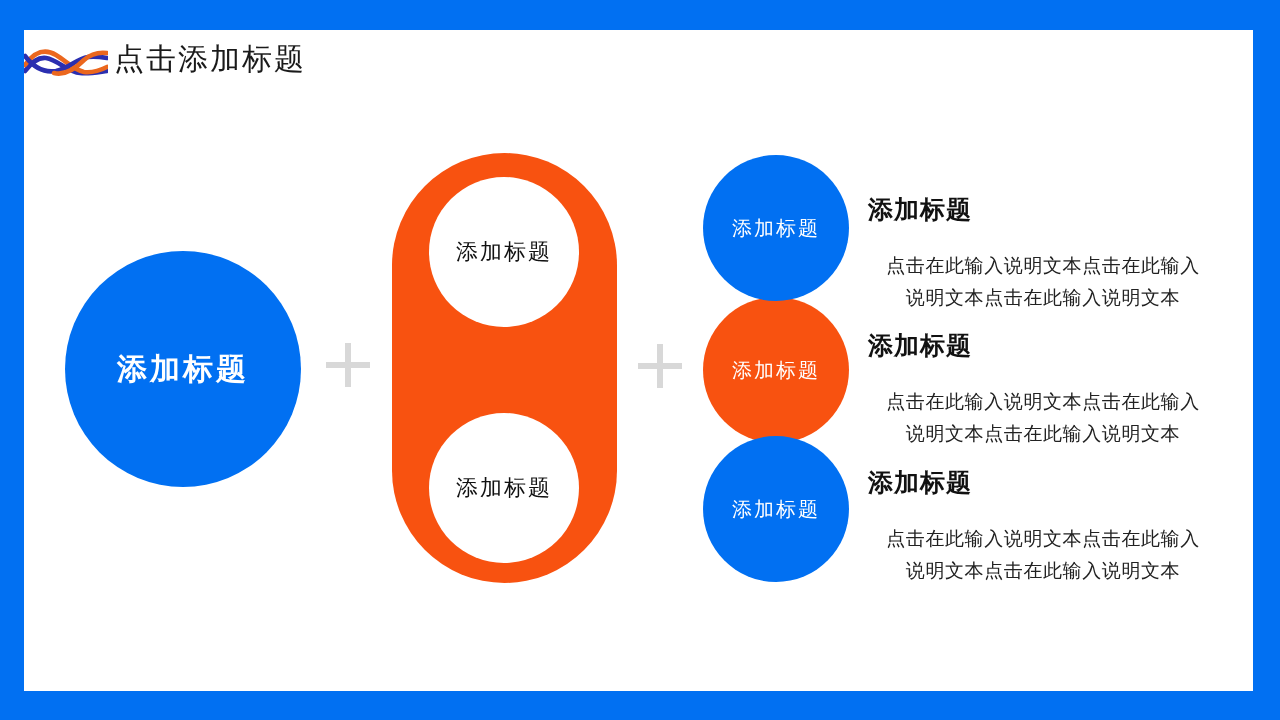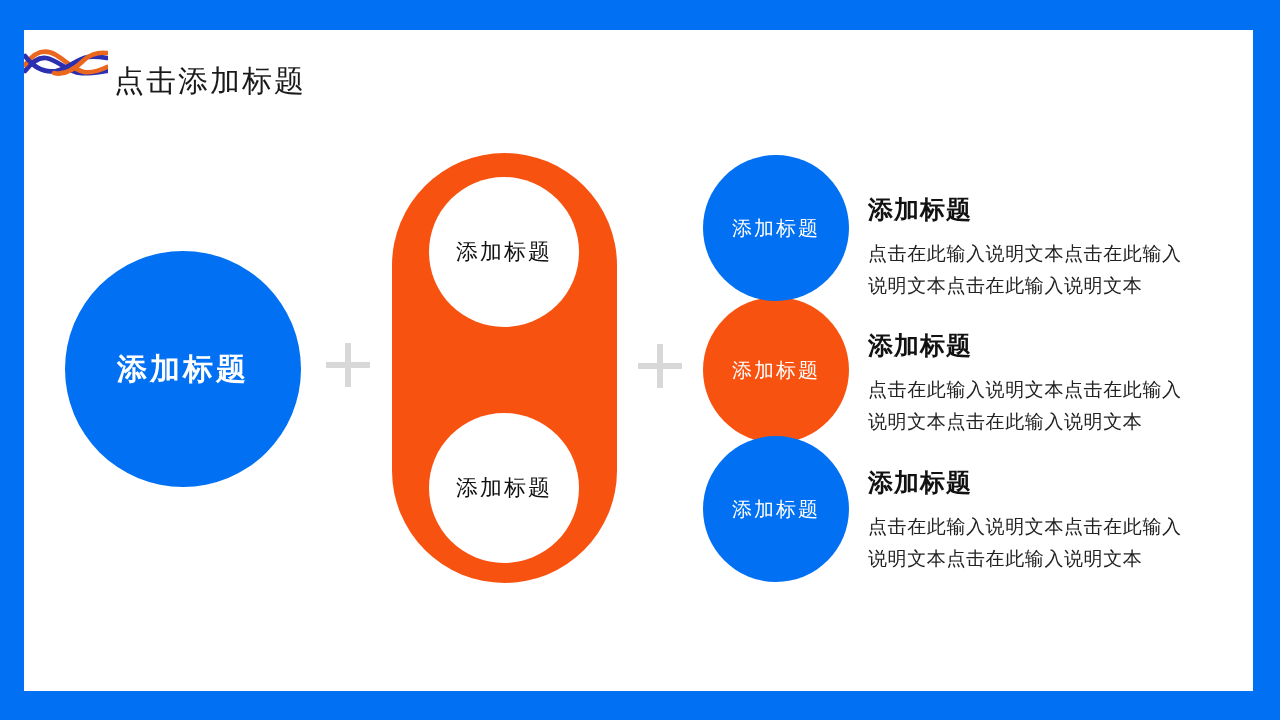--- a/index.html
+++ b/index.html
@@ -9,21 +9,21 @@
     font-family:"Liberation Sans","DejaVu Sans",sans-serif;
     background:#0170F2; 
   }
   .canvas {
     position:absolute; left:24px; top:30px; right:27px; bottom:29px;
     background:#ffffff;
   }
   
   .logo { position:absolute; left:24px; top:46px; width:84px; height:34px; }
   .page-title {
-    position:absolute; left:114px; top:64px; height:34px; line-height:34px;
+    position:absolute; left:114px; top:42px; height:34px; line-height:34px;
     font-size:30px; letter-spacing:2px; color:#1a1a1a; font-weight:400;
     white-space:nowrap;
   }
   
   .big-circle {
     position:absolute; left:65px; top:251px; width:236px; height:236px;
     border-radius:50%; background:#0170F2;
     display:flex; align-items:center; justify-content:center;
   }
   .big-circle .lbl {
@@ -64,21 +64,21 @@
   .c-blue   { background:#0170F2; z-index:2; }
   .c-orange { background:#F85210; z-index:1; }
   .ic-1 { top:155px; } .ic-2 { top:297px; } .ic-3 { top:436px; }
   
   .info-block { position:absolute; left:868px; width:350px; }
   .ib-1 { top:192px; } .ib-2 { top:328px; } .ib-3 { top:465px; }
   .info-block h3 {
     font-size:25px; line-height:34px; font-weight:700; color:#111;
     letter-spacing:1px;
   }
-  .info-block .body { margin-top:12px; }
+  .info-block .body { margin-top:24px;text-align:center; }
   .info-block .body .line {
     font-size:19px; line-height:32px; color:#222; letter-spacing:0.6px; white-space:nowrap;
   }
 </style>
 </head>
 <body>
 
 <div class="canvas"></div>
 
 <svg class="logo" viewBox="0 0 84 34">

